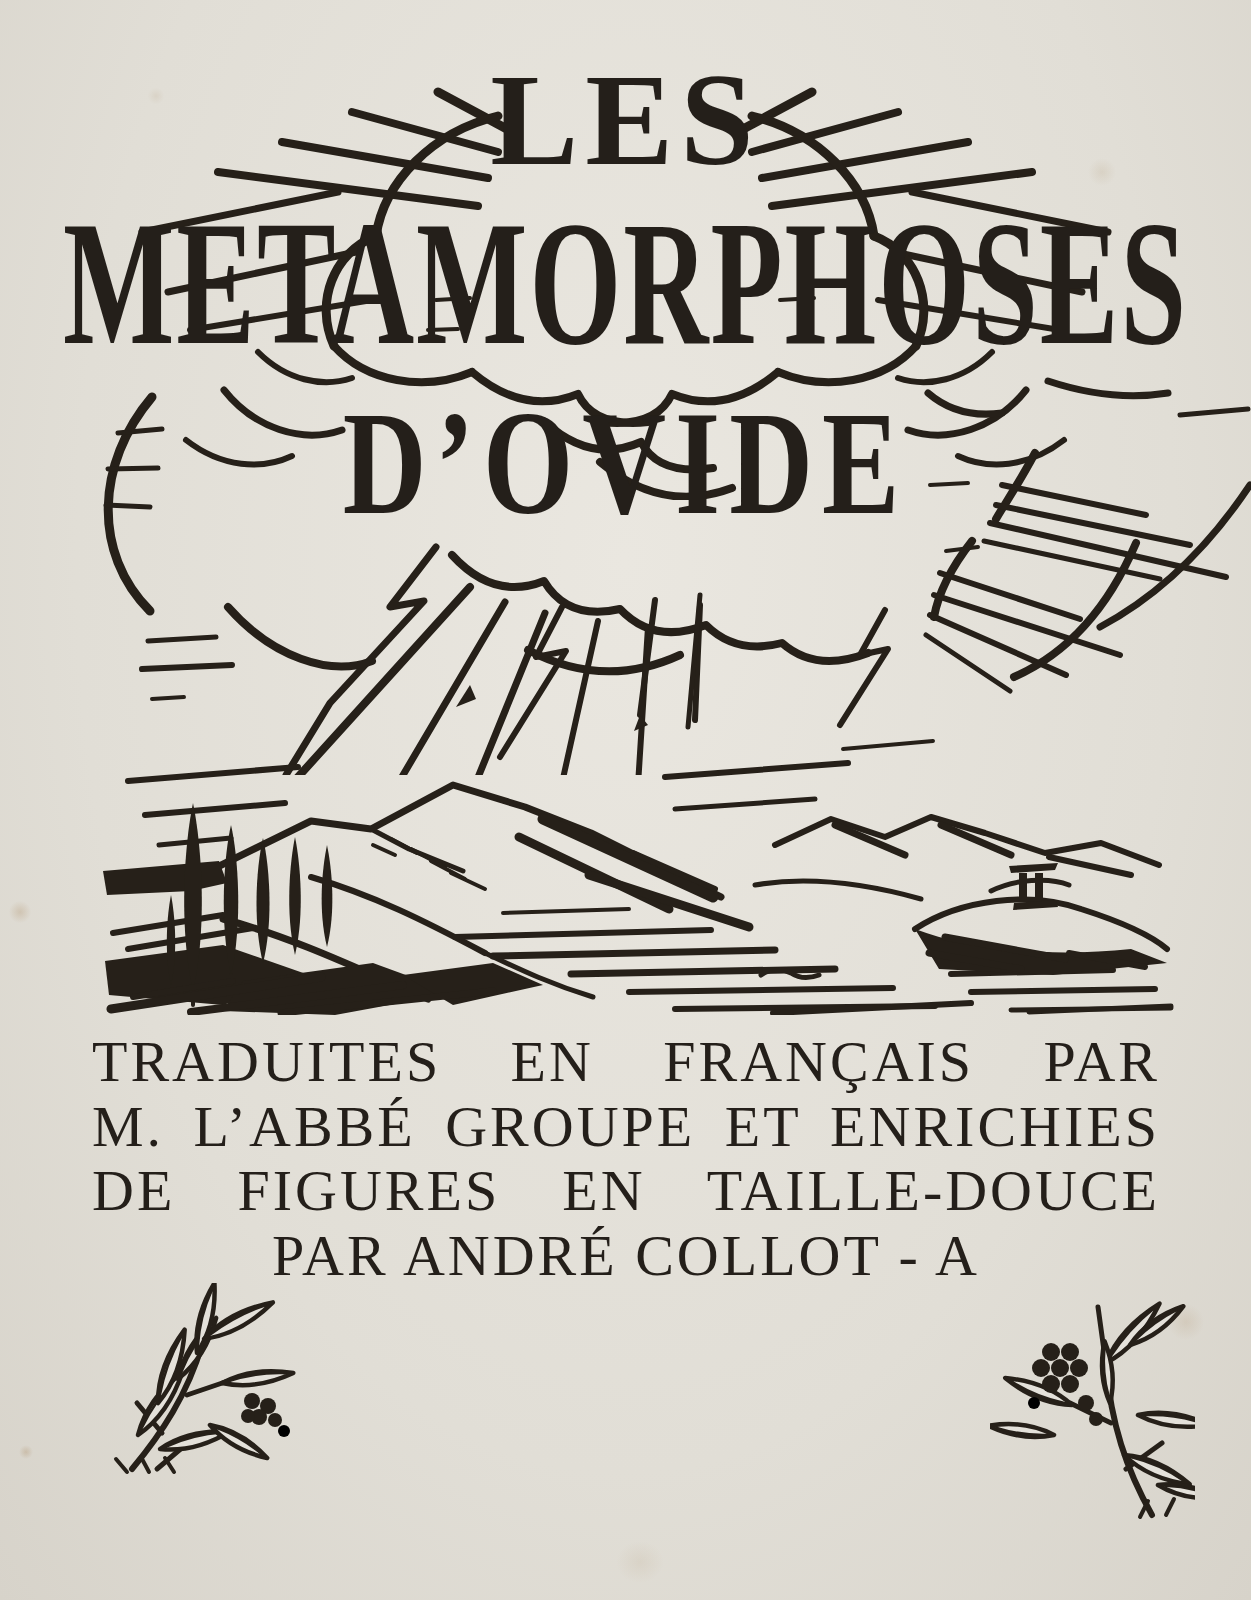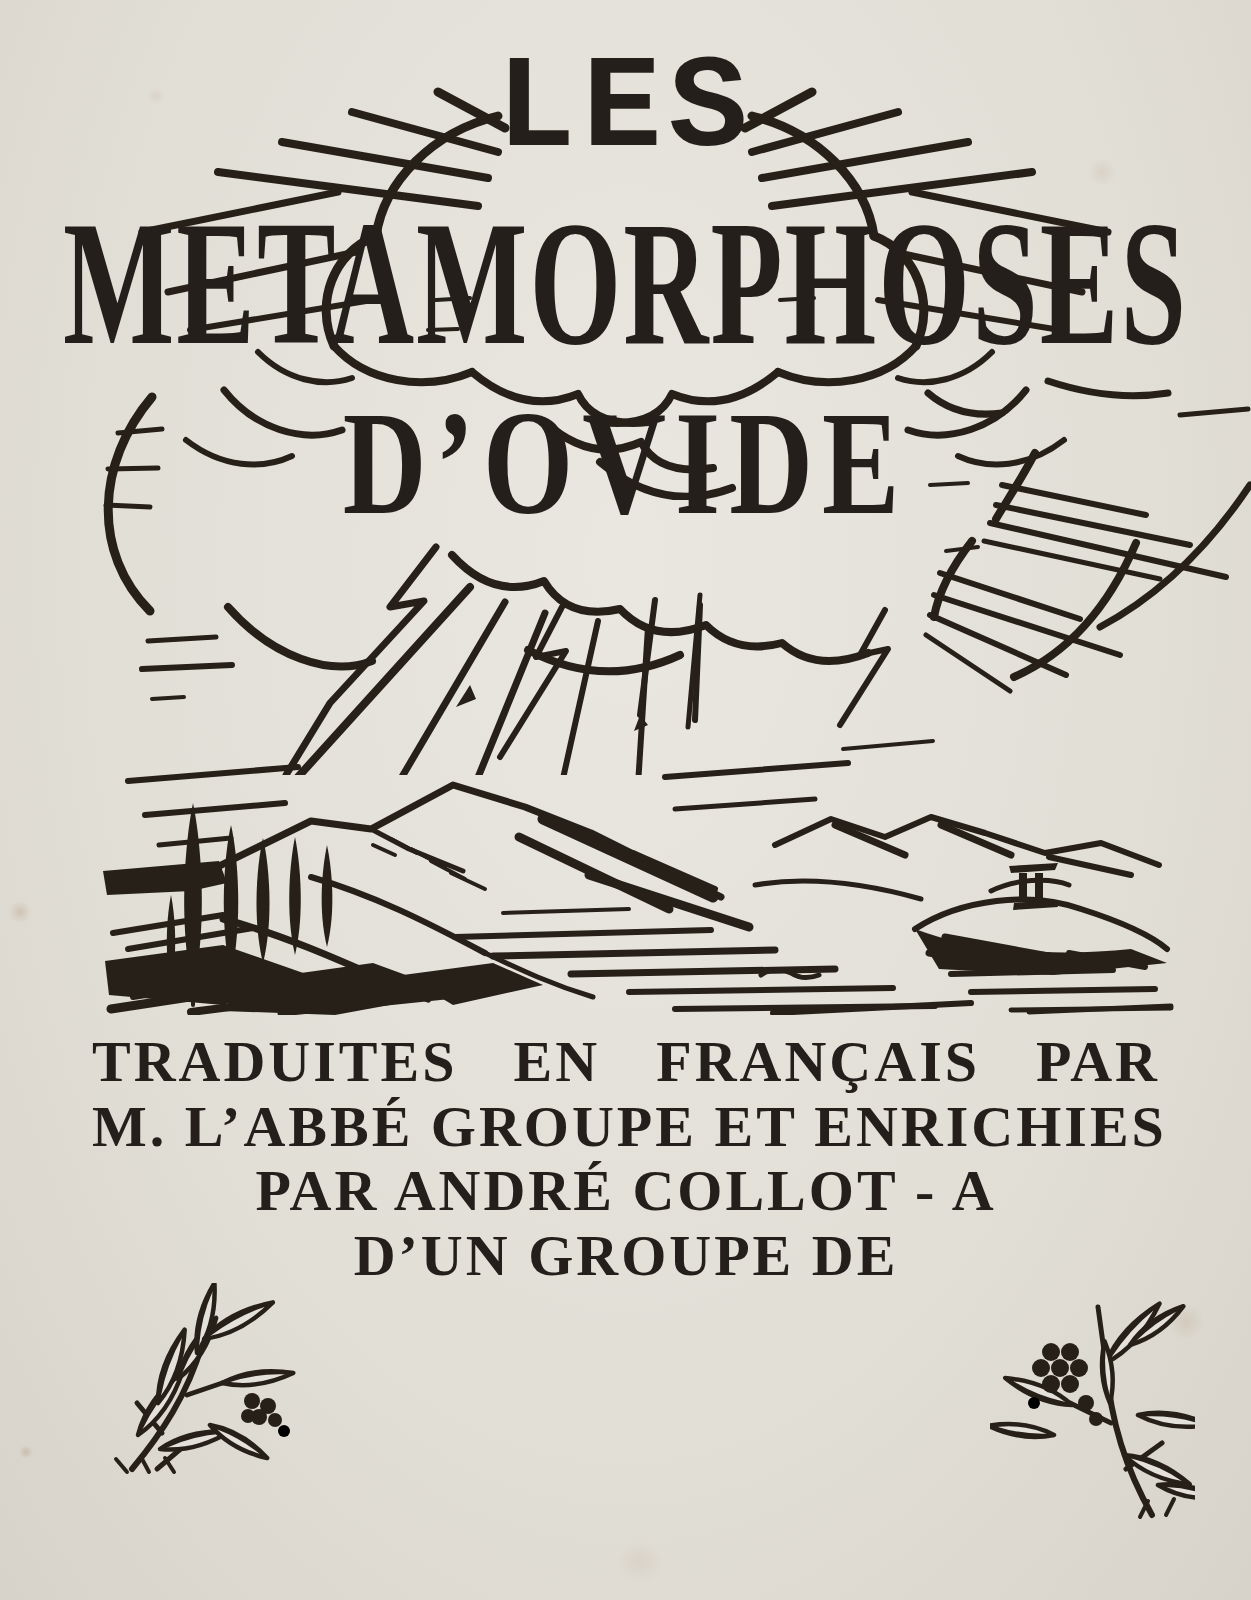--- a/index.html
+++ b/index.html
@@ -20,26 +20,26 @@
       radial-gradient(ellipse at 50% 35%, #eae7e0 0%, #e1ded6 62%, #d7d3ca 100%);
   }
   .art{position:absolute;pointer-events:none;}
   .art path, .art line, .art polyline{stroke:#262019;fill:none;stroke-linecap:round;stroke-linejoin:round;}
   .art .fill{fill:#262019;stroke:none;}
   .art .leaf{fill:#e4e1da;stroke:#262019;}
   .ttl{
     position:absolute;left:0;width:1251px;text-align:center;
     font-weight:700;line-height:1;white-space:nowrap;color:#241f1a;
   }
-  .t-les  {top:44px; font-size:132px;letter-spacing:7px;font-family:Liberation Mono, monospace;}
+  .t-les  {top:54px; font-size:132px;letter-spacing:7px;}
   .t-meta {top:196px;font-size:118px;letter-spacing:2px;transform:scaleY(1.5); transform-origin:50% 0;}
   .t-ovide{top:389px;font-size:116px;letter-spacing:9px;transform:scaleY(1.28);transform-origin:50% 0;}
   .colophon{
     position:absolute;left:92px;top:1030px;width:1068px;
-    font-weight:700;font-size:58px;line-height:64.5px;
+    font-weight:400;font-size:58px;line-height:64.5px;
     letter-spacing:3px;white-space:nowrap;color:#241f1a;
   }
   .cl{height:64.5px;}
   .cl.j{text-align:justify;text-align-last:justify;}
   .cl.c{text-align:left;text-align-last:center;}
 </style>
 </head>
 <body>
 
 <div class="paper">
@@ -230,22 +230,22 @@
       <path d="M208,290 L420,268" stroke-width="7"></path>
       <path d="M60,274 L160,258" stroke-width="6"></path>
       <path d="M700,290 L898,280" stroke-width="6"></path>
       <path d="M956,289 L1098,283" stroke-width="5"></path>
     </g>
   </svg>
 
   <div class="colophon">
     <div class="cl j">TRADUITES EN FRANÇAIS PAR</div>
     <div class="cl j">M. L’ABBÉ GROUPE ET ENRICHIES</div>
+    <div class="cl j">DE FIGURES EN TAILLE-DOUCE</div>
     <div class="cl c">PAR ANDRÉ COLLOT - A</div>
-    <div class="cl c">D’UN GROUPE DE</div>
   </div>
 
   <svg class="art" style="left:102px;top:1283px" width="205" height="192" viewBox="0 0 205 192">
     <g>
       <path d="M30,186 C60,150 85,112 100,62" stroke-width="6"></path>
       <path d="M100,62 L110,18" stroke-width="5"></path>
       <path d="M60,150 L35,120" stroke-width="5"></path>
       <path d="M85,112 L132,96" stroke-width="5"></path>
       <path d="M55,186 L95,152" stroke-width="5"></path>
       <path d="M25,189 L14,176" stroke-width="4"></path>

